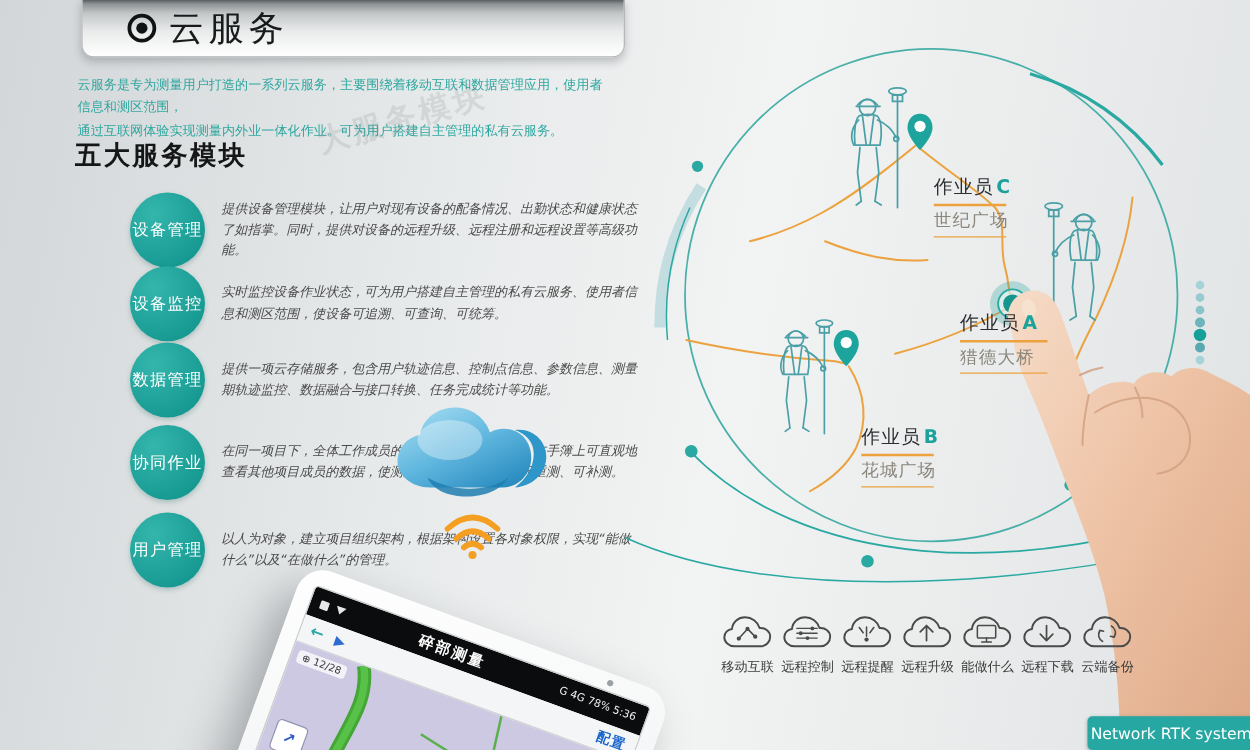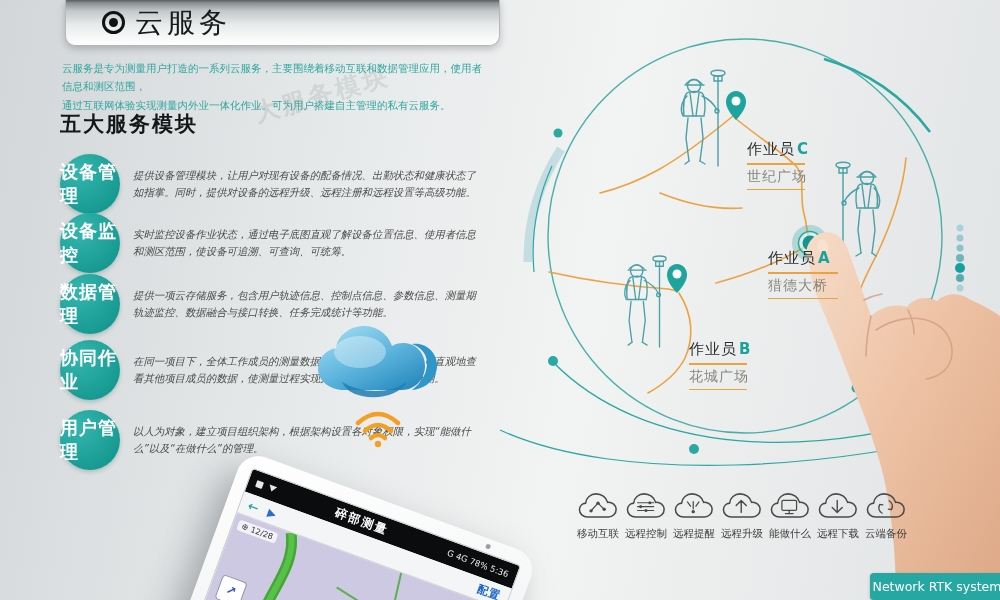--- a/index.html
+++ b/index.html
@@ -17,22 +17,22 @@
   .header .title{font-size:28px;color:#181b1c;letter-spacing:4px;font-weight:500;}
   
   .intro{position:absolute;left:62px;top:59px;width:430px;font-size:10.5px;color:#2fa7a0;line-height:1.75;}
   .watermark{position:absolute;left:252px;top:78px;font-size:25px;letter-spacing:3px;color:rgba(95,105,108,.15);
     transform:rotate(-16deg);font-weight:bold;white-space:nowrap;}
   .section-title{position:absolute;left:60px;top:110px;font-size:21px;color:#141617;font-weight:bold;letter-spacing:2px;}
   
   .module{position:absolute;left:60px;width:452px;display:flex;align-items:center;gap:13px;}
   .mbadge{flex:none;width:60px;height:60px;border-radius:50%;
     background:radial-gradient(circle at 32% 28%,#34b6ad,#0d9089);
-    color:#fff;font-size:18px;font-weight:bold;letter-spacing:1px;
-    display:flex;align-items:center;justify-content:center;box-shadow:0 2px 4px rgba(20,90,85,.25);}
+    color:#fff;font-size:13px;font-weight:normal;letter-spacing:1px;
+    display:flex;align-items:center;justify-content:center;box-shadow:0 2px 4px rgba(20,90,85,.25);margin-left:44px;}
   .mdesc{font-size:10.4px;color:#4b4b4b;line-height:1.62;width:345px;font-style:italic;}
   
   .wlabel{position:absolute;z-index:30;margin-top:48px;}
   .wname{font-size:15px;color:#2c2f31;letter-spacing:1px;white-space:nowrap;}
   .wname .letter{color:#1ba29b;font-weight:bold;margin-left:2px;}
   .uline{height:2px;background:#eca23e;margin-top:4px;}
   .uline2{height:1px;background:#eca23e;margin-top:3px;}
   .wloc{font-size:14px;color:#8a867c;margin-top:3px;letter-spacing:1px;}
   
   .features{position:absolute;left:574px;top:490px;width:336px;display:flex;z-index:25;}
@@ -89,21 +89,21 @@
 
   <div class="watermark">大服务模块</div>
   <div class="section-title">五大服务模块</div>
 
   <div class="module" style="top:154px">
     <div class="mbadge">设备管理</div>
     <div class="mdesc">提供设备管理模块，让用户对现有设备的配备情况、出勤状态和健康状态了如指掌。同时，提供对设备的远程升级、远程注册和远程设置等高级功能。</div>
   </div>
   <div class="module" style="top:213px">
     <div class="mbadge">设备监控</div>
-    <div class="mdesc">实时监控设备作业状态，通过电子底图直观了解设备位置信息、使用者信息和测区范围，使设备可追溯、可查询、可统筹。</div>
+    <div class="mdesc">实时监控设备作业状态，可为用户搭建自主管理的私有云服务、使用者信息和测区范围，使设备可追溯、可查询、可统筹。</div>
   </div>
   <div class="module" style="top:274px">
     <div class="mbadge">数据管理</div>
     <div class="mdesc">提供一项云存储服务，包含用户轨迹信息、控制点信息、参数信息、测量期轨迹监控、数据融合与接口转换、任务完成统计等功能。</div>
   </div>
   <div class="module" style="top:340px">
     <div class="mbadge">协同作业</div>
     <div class="mdesc">在同一项目下，全体工作成员的测量数据可实时共享，在手簿上可直观地查看其他项目成员的数据，使测量过程实现无漏测、无重测、可补测。</div>
   </div>
   <div class="module" style="top:410px">

